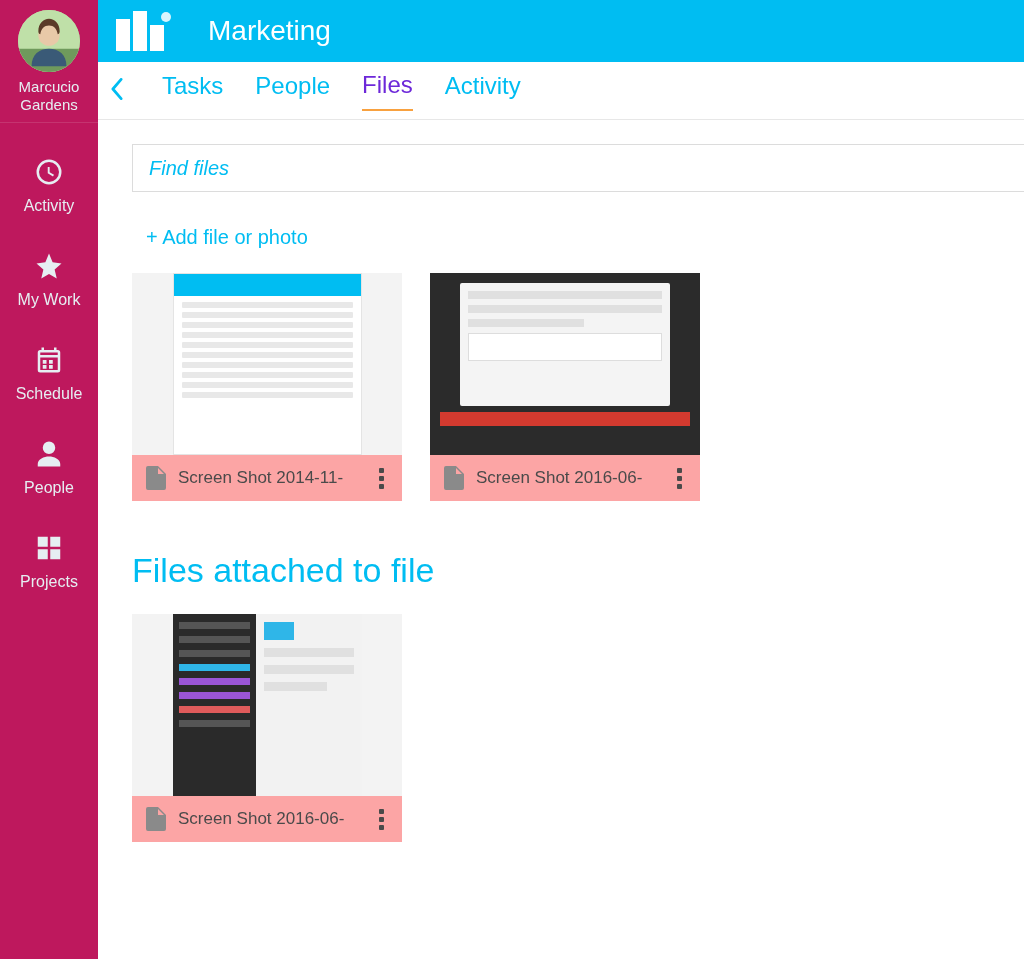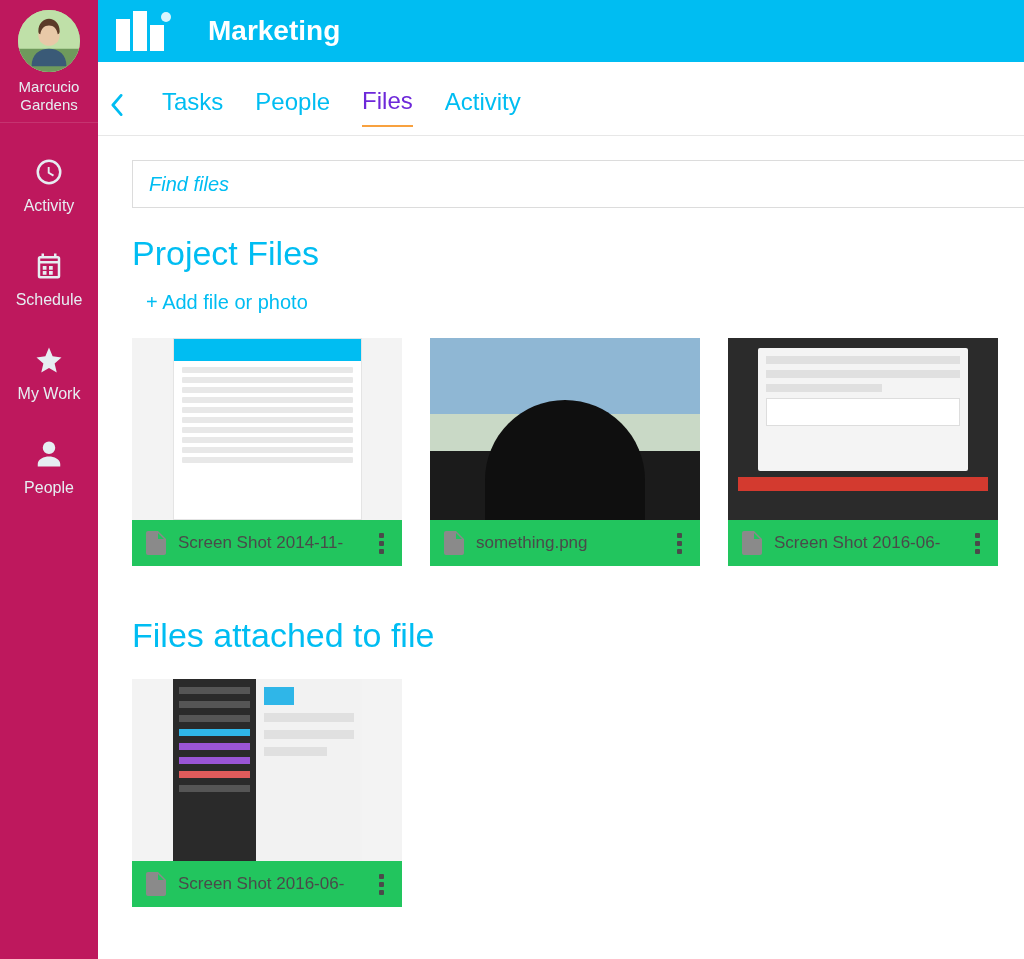--- a/index.html
+++ b/index.html
@@ -50,31 +50,30 @@
     .topbar {
       background: #00bdf2;
       color: #fff;
       height: 62px;
       display: flex;
       align-items: center;
       padding-left: 18px;
     }
     .logo-box { display: flex; align-items: center; position: relative; }
     .logo-box svg { display: block; }
-    .page-title { font-size: 28px; font-weight: 700; margin-left: 34px; }
+    .page-title { font-size: 28px; font-weight: 400; margin-left: 34px; }
     
     .tabsrow {
       height: 58px;
       display: flex;
       align-items: center;
       border-bottom: 1px solid #e7e7e7;
       padding: 0 6px;
       gap: 32px;
       font-size: 24px;
-      margin-top: 16px;
     }
     .back-chevron {
       color: #00bdf2;
       padding: 0 6px;
       cursor: pointer;
       font-size: 22px;
       line-height: 1;
     }
     .tab { color: #00bdf2; cursor: pointer; padding-bottom: 10px; }
     .tab.active {
@@ -176,21 +175,21 @@
     .thumb-dark .dside span { height: 7px; background: #555; display: block; }
     .thumb-dark .dside span.c1 { background: #2fb6e8; }
     .thumb-dark .dside span.c2 { background: #9a55d6; }
     .thumb-dark .dside span.c3 { background: #e05b5b; }
     .thumb-dark .dmain { flex: 1; background: #f2f2f2; padding: 8px; display: flex; flex-direction: column; gap: 8px; }
     .thumb-dark .dmain .mc { height: 18px; width: 30px; background: #2fb6e8; }
     .thumb-dark .dmain span.row { height: 9px; background: #e0e0e0; display: block; }
 
     .filebar {
       height: 46px;
-      background: #22c55e;
+      background: #fca5a5;
       display: flex;
       align-items: center;
       padding: 0 10px 0 14px;
       gap: 12px;
     }
     .fileicon { flex-shrink: 0; display: flex; }
     .fileicon svg { fill: #8a8a8a; }
     .filename {
       flex: 1;
       font-size: 17px;
@@ -232,44 +231,52 @@
         <svg width="30" height="30" viewBox="0 0 24 24">
             <path d="M12 2a10 10 0 1 0 .001 20.001A10 10 0 0 0 12 2zm0 18a8 8 0 1 1 0-16 8 8 0 0 1 0 16zm.5-12H11v5l4.2 2.5.8-1.3-3.5-2.1V8z"></path>
           </svg>
       </span>
       <span>Activity</span>
     </div>
 
     <div class="nav-item">
       <span class="ico">
         <svg width="30" height="30" viewBox="0 0 24 24">
-            <path d="M19 4h-1V2h-2v2H8V2H6v2H5a2 2 0 0 0-2 2v14a2 2 0 0 0 2 2h14a2 2 0 0 0 2-2V6a2 2 0 0 0-2-2zm0 16H5V10h14v10zM5 8V6h14v2H5zm2 4h3v3H7v-3zm5 0h3v3h-3v-3zm-5 4h3v3H7v-3zm5 0h3v3h-3v-3z"></path>
-          </svg>
-      </span>
-      <span>Schedule</span>
+            <path d="M12 2l2.9 6.9L22 10l-5.5 4.8L18.2 22 12 18.3 5.8 22l1.7-7.2L2 10l7.1-1.1z"></path>
+          </svg>
+      </span>
+      <span>My Work</span>
     </div>
 
     <div class="nav-item">
       <span class="ico">
         <svg width="30" height="30" viewBox="0 0 24 24">
-            <path d="M12 2l2.9 6.9L22 10l-5.5 4.8L18.2 22 12 18.3 5.8 22l1.7-7.2L2 10l7.1-1.1z"></path>
-          </svg>
-      </span>
-      <span>My Work</span>
+            <path d="M19 4h-1V2h-2v2H8V2H6v2H5a2 2 0 0 0-2 2v14a2 2 0 0 0 2 2h14a2 2 0 0 0 2-2V6a2 2 0 0 0-2-2zm0 16H5V10h14v10zM5 8V6h14v2H5zm2 4h3v3H7v-3zm5 0h3v3h-3v-3zm-5 4h3v3H7v-3zm5 0h3v3h-3v-3z"></path>
+          </svg>
+      </span>
+      <span>Schedule</span>
     </div>
 
     <div class="nav-item">
       <span class="ico">
         <svg width="30" height="30" viewBox="0 0 24 24">
             <path d="M12 12a5 5 0 1 0-5-5 5 5 0 0 0 5 5zm0 2c-4 0-9 2-9 6v2h18v-2c0-4-5-6-9-6z"></path>
           </svg>
       </span>
       <span>People</span>
     </div>
 
+    <div class="nav-item">
+      <span class="ico">
+        <svg width="30" height="30" viewBox="0 0 24 24">
+            <path d="M3 3h8v8H3V3zm10 0h8v8h-8V3zM3 13h8v8H3v-8zm10 0h8v8h-8v-8z"></path>
+          </svg>
+      </span>
+      <span>Projects</span>
+    </div>
 
   </nav>
 </aside>
 
 <div class="main">
 
   <div class="topbar">
     <div class="logo-box">
       <svg width="58" height="40" viewBox="0 0 58 40">
         <rect x="0" y="8" width="14" height="32" fill="#ffffff"></rect>
@@ -295,21 +302,20 @@
     <div class="tab">Activity</div>
   </div>
 
   <div class="content">
 
     <div class="searchwrap">
       <input class="searchbox" type="text" placeholder="Find files" style="">
     </div>
 
     
-    <h2 class="section">Project Files</h2>
     <div class="addfile">+ Add file or photo</div>
 
     <div class="filegrid">
 
       <div class="filecard">
         <div class="thumb">
           <div class="thumb-inner">
             <div class="tbar"></div>
             <div class="rows">
                 <span></span>
@@ -333,38 +339,20 @@
           </span>
           <span class="filename">Screen Shot 2014-11-</span>
           <div class="kebab">
               <span></span>
               <span></span>
               <span></span>
             </div>
         </div>
       </div>
 
-      <div class="filecard">
-        <div class="thumb">
-          <div class="thumb-photo"></div>
-        </div>
-        <div class="filebar">
-          <span class="fileicon">
-            <svg width="20" height="24" viewBox="0 0 20 24">
-                <path d="M12 0H2a2 2 0 0 0-2 2v20a2 2 0 0 0 2 2h16a2 2 0 0 0 2-2V8l-8-8zM12 2l6 6h-6V2z"></path>
-              </svg>
-          </span>
-          <span class="filename">something.png</span>
-          <div class="kebab">
-              <span></span>
-              <span></span>
-              <span></span>
-            </div>
-        </div>
-      </div>
 
       <div class="filecard">
         <div class="thumb">
           <div class="thumb-video">
             <div class="vbody">
                 <span></span>
                 <span></span>
                 <span style="width:60%"></span>
                 <span style="height:28px;background:#fff;border:1px solid #ddd;"></span>
               </div>

